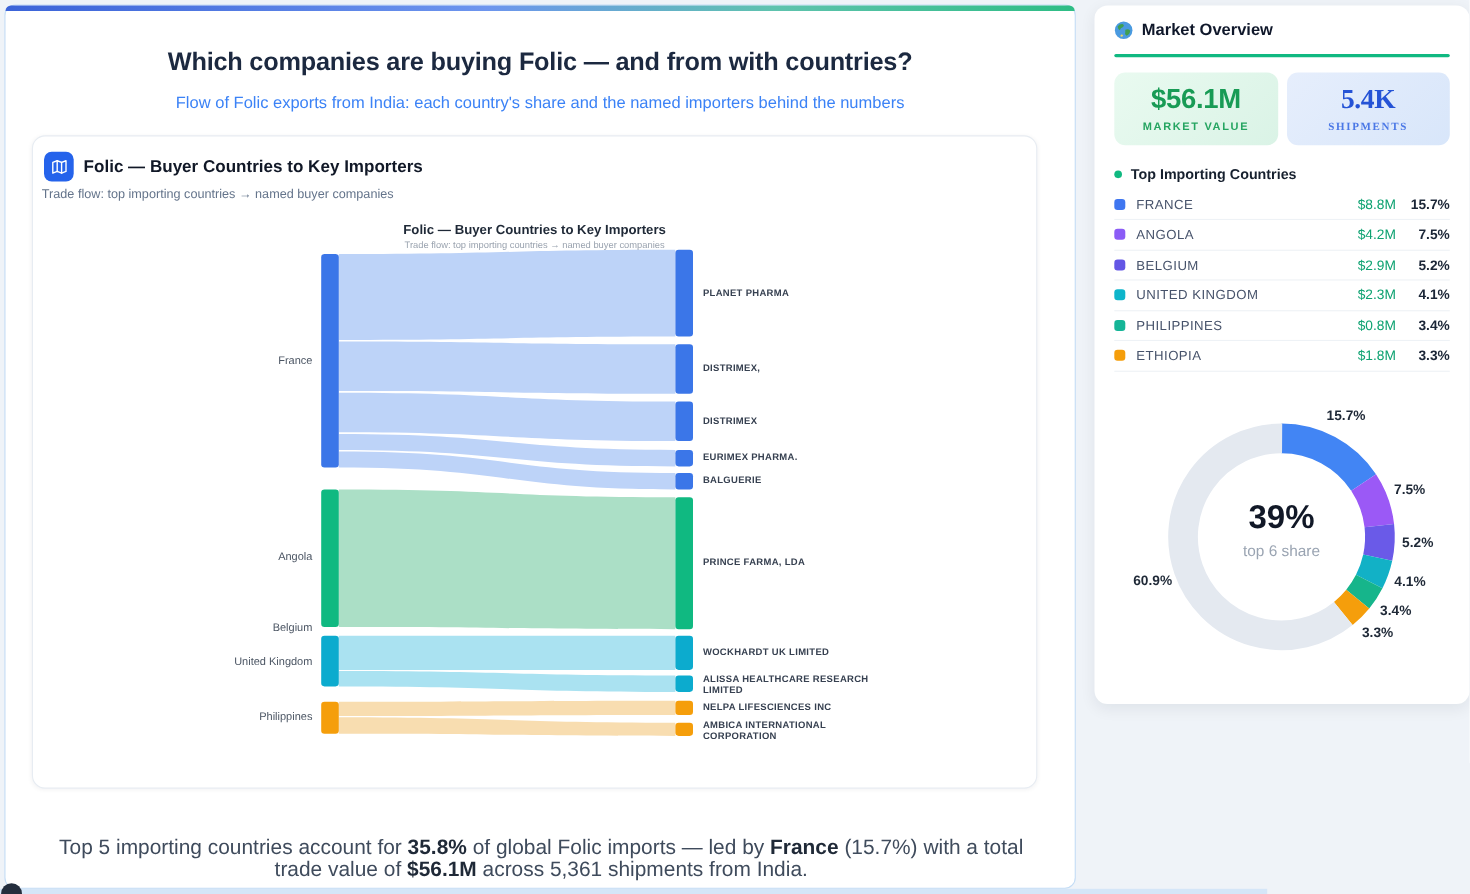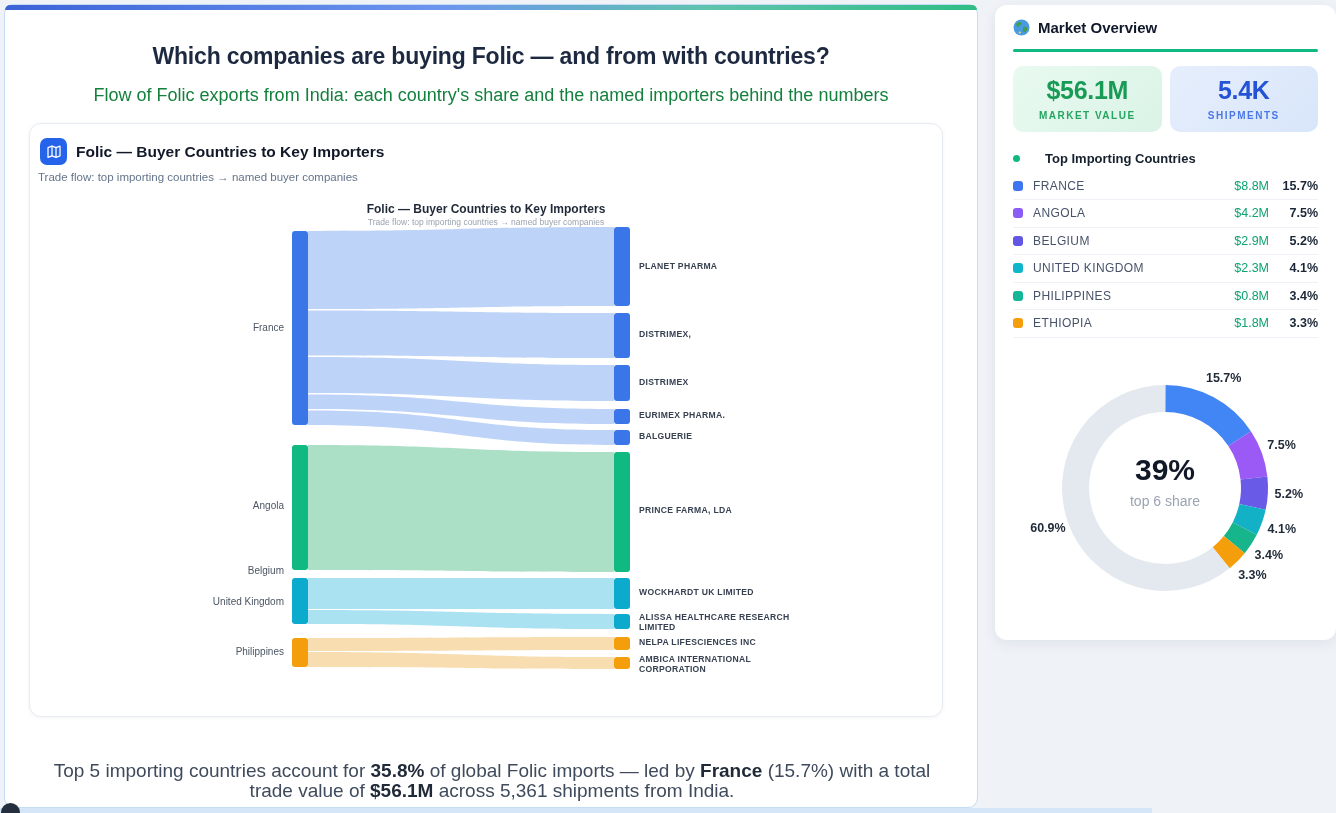--- a/index.html
+++ b/index.html
@@ -15,21 +15,21 @@
     position:absolute; left:4px; top:4px; width:974px; height:804px;
     background:#ffffff; border:1px solid #c3dcf5; border-radius:10px; z-index:1;
   }
   .top-gradient {
     position:absolute; left:0; top:0; width:100%; height:5px; border-radius:10px 10px 0 0;
     background:linear-gradient(90deg,#3b63d8 0%,#6d95ee 45%,#5fc3ae 72%,#2ebd85 100%);
   }
   .page-title { position:absolute; top:38px; left:0; width:100%; text-align:center;
     font-size:23px; font-weight:800; color:#1c2940; letter-spacing:-.2px; }
   .page-subtitle { position:absolute; top:80px; left:0; width:100%; text-align:center;
-    font-size:18px; color:#15803d; }
+    font-size:15px; color:#3b82f6; }
 
   .chart-card {
     position:absolute; left:24px; top:118px; width:914px; height:594px;
     border:1px solid #e7ecf2; border-radius:12px; background:#fff;
     box-shadow:0 1px 4px rgba(15,23,42,.05);
   }
   .chart-card-icon {
     position:absolute; left:10px; top:14px; width:27px; height:27px; border-radius:7px;
     background:#2563eb; display:flex; align-items:center; justify-content:center;
   }
@@ -52,29 +52,29 @@
     background:#fff; border-radius:12px; box-shadow:0 4px 14px rgba(15,23,42,.07);
     padding:14px 18px 0 18px;
   }
   .sidebar-header { display:flex; align-items:flex-start; gap:8px; height:22px;
     font-size:15px; font-weight:700; color:#0f172a; }
   .sidebar-rule { height:2.5px; background:#10b981; margin-top:8px; border-radius:2px; }
   .stat-tiles { display:flex; gap:8px; margin-top:14px; }
   .tile { flex:1; height:66px; border-radius:10px; display:flex; flex-direction:column;
     align-items:center; justify-content:center; }
   .tile-green { background:linear-gradient(135deg,#e9faf0,#daf3e6); }
-  .tile-blue  { background:linear-gradient(135deg,#e6eefc,#d8e6fa); }
+  .tile-blue  { background:linear-gradient(135deg,#e6eefc,#d8e6fa);font-family:Liberation Serif, serif; }
   .tile-value { font-size:25px; font-weight:800; letter-spacing:-.3px; }
   .tile-green .tile-value { color:#189b55; }
   .tile-blue  .tile-value { color:#2553d6; }
   .tile-label { font-size:10px; font-weight:700; letter-spacing:1.5px; margin-top:5px; }
   .tile-green .tile-label { color:#25a561; }
   .tile-blue  .tile-label { color:#4b78e6; }
 
-  .section-label { display:flex; align-items:center; gap:25px; margin-top:18px;
+  .section-label { display:flex; align-items:center; gap:8px; margin-top:18px;
     font-size:13px; font-weight:700; color:#16202e; height:18px; }
   .section-dot { width:7px; height:7px; border-radius:50%; background:#10b981; }
 
   #country-list { margin-top:5px; }
   .country-row { display:flex; align-items:center; height:27.5px; border-bottom:1px solid #eef2f6; }
   .country-dot { width:10px; height:10px; border-radius:3px; flex:0 0 auto; }
   .country-name { flex:1; margin-left:10px; font-size:12px; color:#47536b; letter-spacing:.4px; }
   .country-value { font-size:12.5px; font-weight:400; color:#0da271; margin-right:9px; }
   .country-share { font-size:12.5px; font-weight:700; color:#1b2637; min-width:40px; text-align:right; }
 

